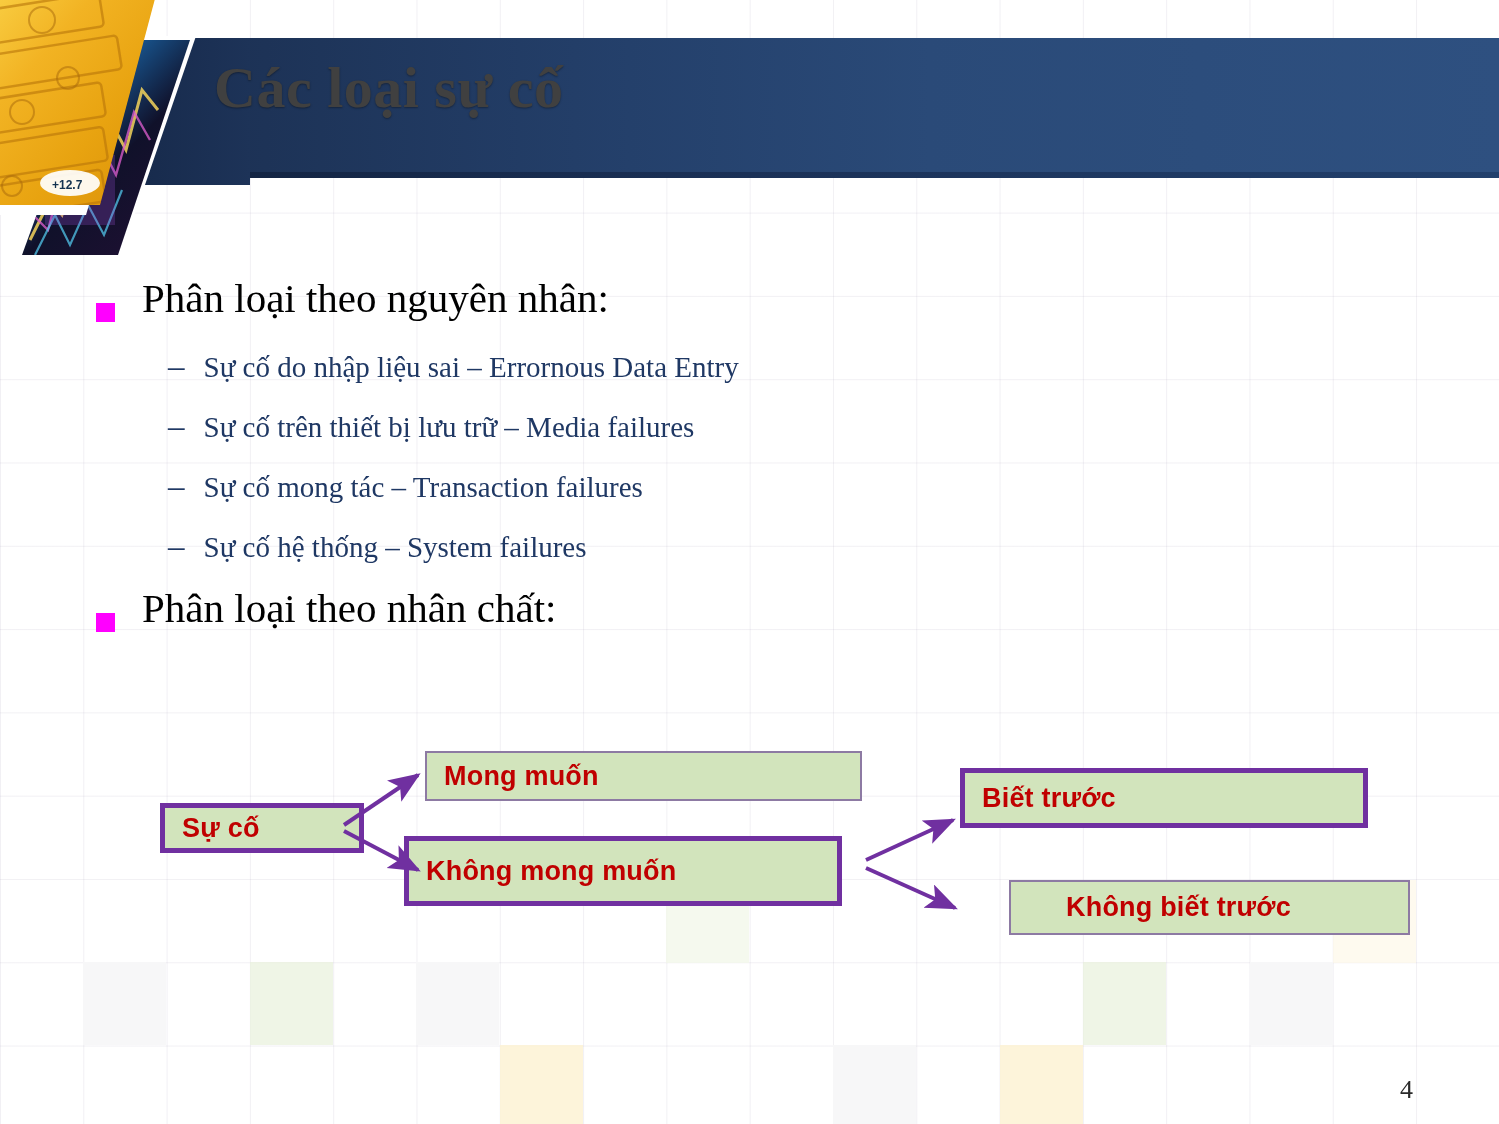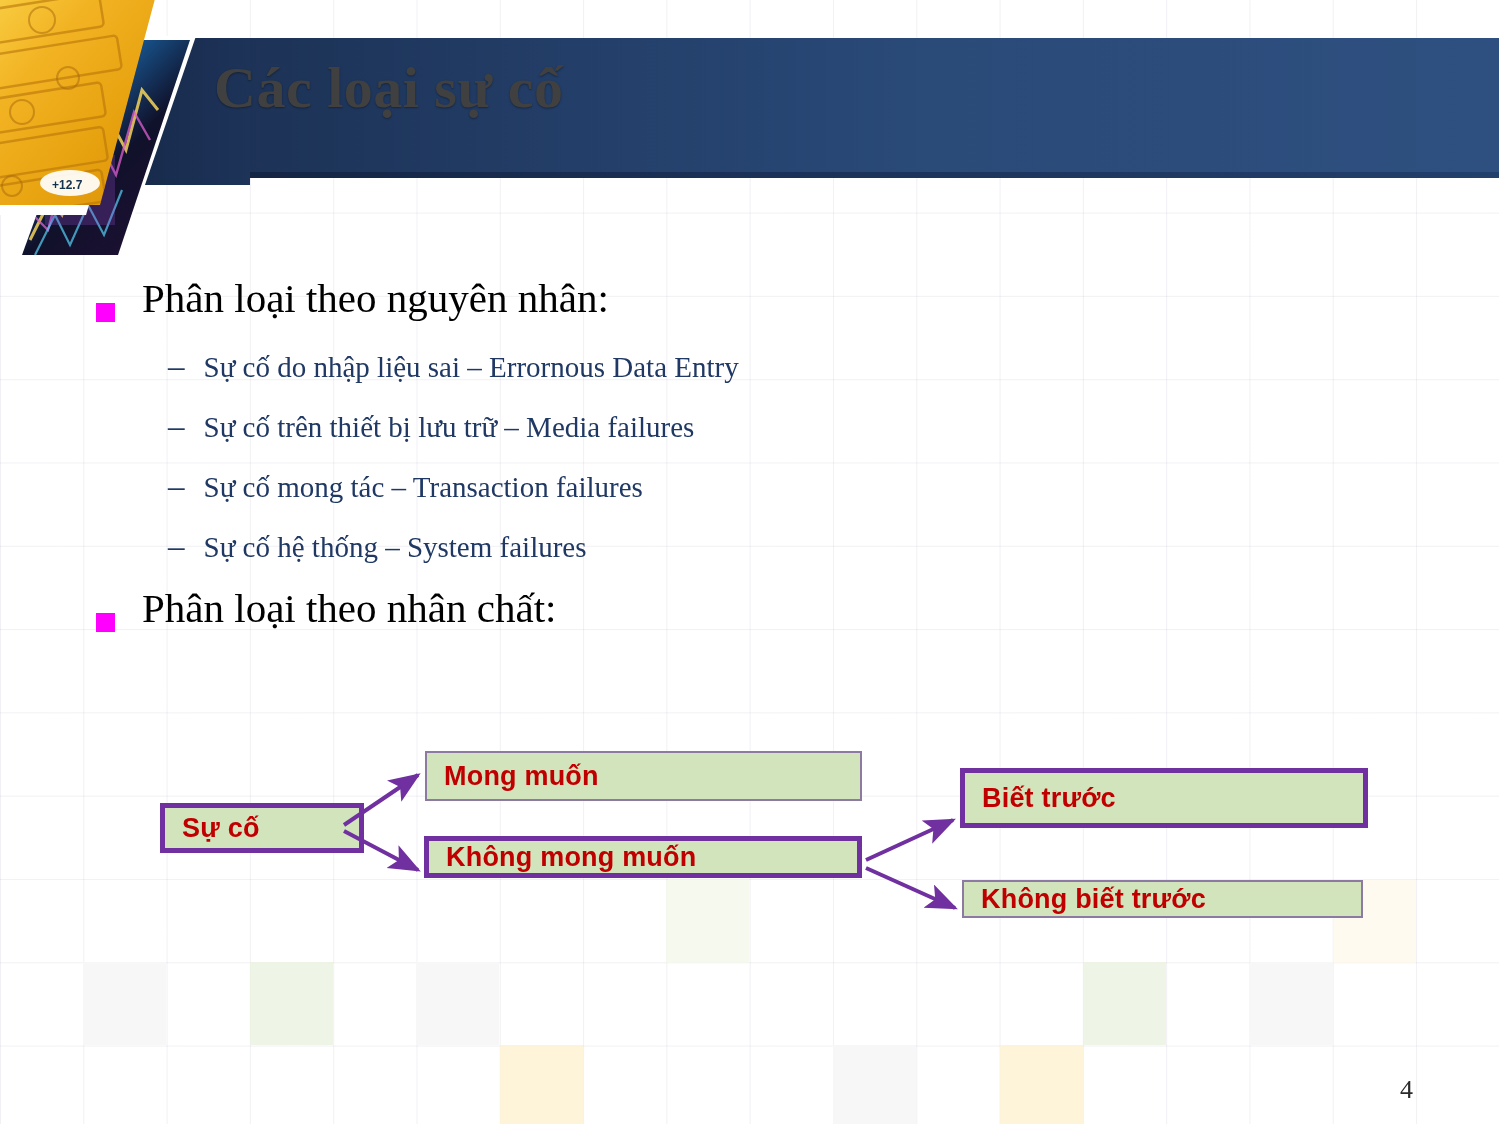--- a/index.html
+++ b/index.html
@@ -282,29 +282,29 @@
 
   <div class="diagram">
     <div class="node thick" style="left:160px; top:803px; width:204px; height:50px;">
       <span class="node-label">Sự cố</span>
     </div>
 
     <div class="node thin" style="left:425px; top:751px; width:437px; height:50px;">
       <span class="node-label">Mong muốn</span>
     </div>
 
-    <div class="node thick" style="left:424px; top:836px; width:438px; height:42px;">
+    <div class="node thick" style="left:404px; top:836px; width:438px; height:70px;">
       <span class="node-label">Không mong muốn</span>
     </div>
 
     <div class="node thick" style="left:960px; top:768px; width:408px; height:60px;">
       <span class="node-label">Biết trước</span>
     </div>
 
-    <div class="node thin" style="left:962px; top:880px; width:401px; height:38px;">
+    <div class="node thin" style="left:1009px; top:880px; width:401px; height:55px;padding-left:38px;">
       <span class="node-label">Không biết trước</span>
     </div>
   </div>
 
   <svg class="arrows" viewBox="0 0 1499 1124" preserveAspectRatio="none" aria-hidden="true">
     <defs>
       <marker id="ah" markerWidth="9" markerHeight="9" refX="7.2" refY="3.2" orient="auto" markerUnits="strokeWidth">
         <path d="M0,0 L8,3.2 L0,6.4 L1.8,3.2 Z" fill="#7030A0"></path>
       </marker>
     </defs>

